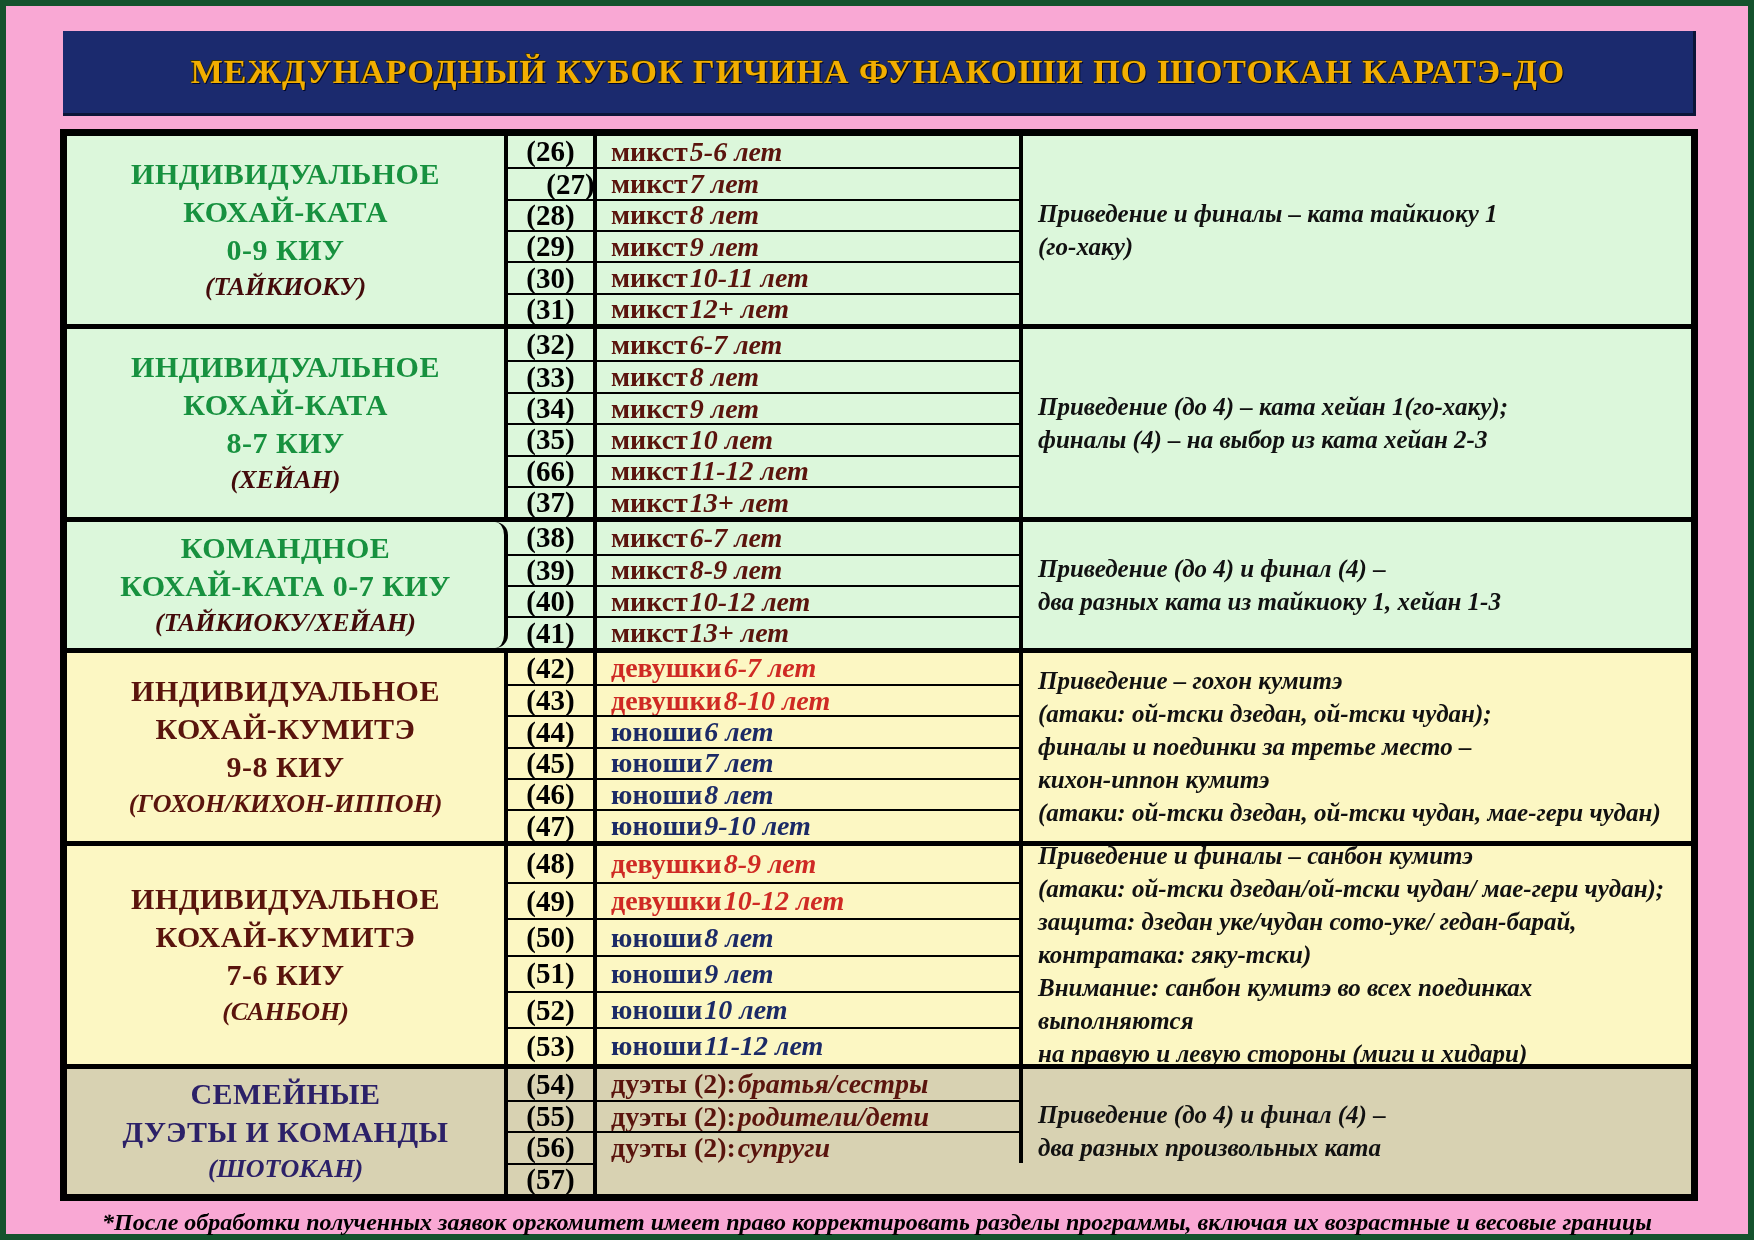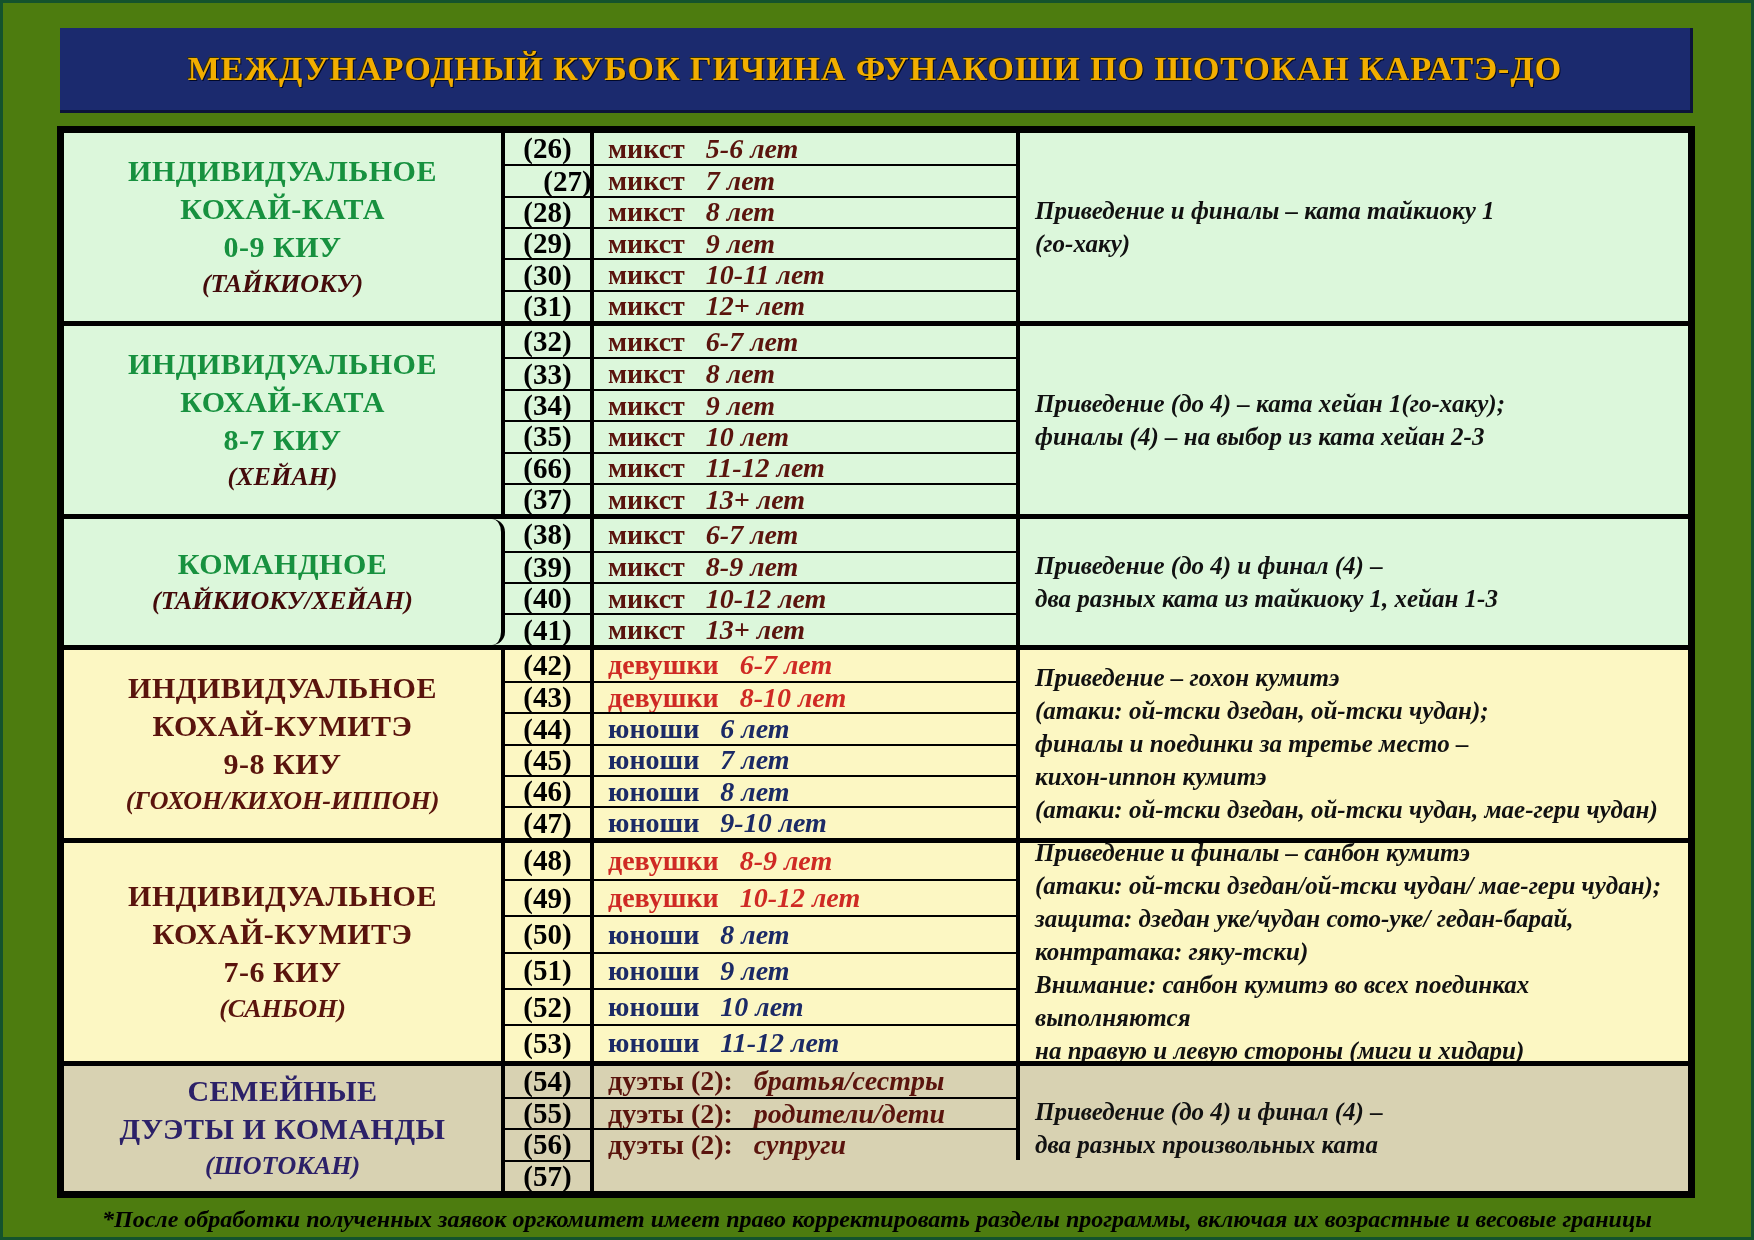--- a/index.html
+++ b/index.html
@@ -1,20 +1,20 @@
 <!DOCTYPE html>
 <html><head>
 <meta charset="utf-8">
 <style>
   html,body{margin:0;padding:0;}
   body{width:1754px;height:1240px;overflow:hidden;background:#b8b8b8;}
   .page{
     position:relative;width:1754px;height:1240px;box-sizing:border-box;
-    background:#4d7c0f;
-    border:3px solid #14532d;
+    background:#f9a8d4;
+    border:6px solid #14532d;
     font-family:"Liberation Serif","DejaVu Serif",serif;
   }
   
   .banner{
     position:absolute;left:57px;top:25px;width:1630px;height:82px;
     background:#1b2a6e;
     border-right:3px solid #0c1538;border-bottom:3px solid #0c1538;
     display:flex;flex-direction:column;justify-content:center;align-items:center;
     color:#f2ae00;font-weight:bold;font-size:34px;line-height:40px;letter-spacing:1px;
     text-shadow:1px 1px 0 #00082a, -1px -1px 0 #3a3400;
@@ -41,21 +41,21 @@
   .num{
     grid-column:2;border-right:4px solid #000;
     display:flex;align-items:center;justify-content:center;
     font-weight:bold;font-size:29px;color:#000;min-height:0;
   }
   .age{
     grid-column:3;border-right:4px solid #000;
     display:flex;align-items:center;padding-left:14px;
     font-weight:bold;font-size:28px;white-space:nowrap;min-height:0;
   }
-  .age .ital{font-style:italic;margin-left:21px;text-align:center;}
+  .age .ital{font-style:italic;margin-left:2px;text-align:center;}
   .bt{border-top:2px solid #000;}
   .note{
     grid-column:4;display:flex;align-items:center;
     padding:6px 8px 6px 15px;
     font-style:italic;font-weight:700;font-size:25px;line-height:33px;color:#111;
     white-space:pre-line;min-height:0;
   }
   
   .t-green{color:#17913f;}
   .t-maroon{color:#5a140d;}
@@ -155,20 +155,21 @@
         <div class="age t-maroon bt" style="grid-row: 6;">
           <span>микст</span>
           <span class="ital">13+ лет</span>
         </div>
         <div class="note" style="grid-row: 1 / span 6;">Приведение (до 4) – ката хейан 1(го-хаку);
 финалы (4) – на выбор из ката хейан 2-3</div>
       </div>
       <div class="section bg-green" style="flex-grow: 4;">
         <div class="cat" style="grid-row: 1 / span 4; border-radius: 13px;">
           <div class="cat-line t-green">КОМАНДНОЕ</div>
+          <div class="cat-line t-green">КОХАЙ-КАТА 0-7 КИУ</div>
           <div class="cat-sub t-darkmaroon">(ТАЙКИОКУ/ХЕЙАН)</div>
         </div>
         <div class="num" style="grid-row: 1;">(38)</div>
         <div class="age t-maroon" style="grid-row: 1;">
           <span>микст</span>
           <span class="ital">6-7 лет</span>
         </div>
         <div class="num bt" style="grid-row: 2;">(39)</div>
         <div class="age t-maroon bt" style="grid-row: 2;">
           <span>микст</span>

